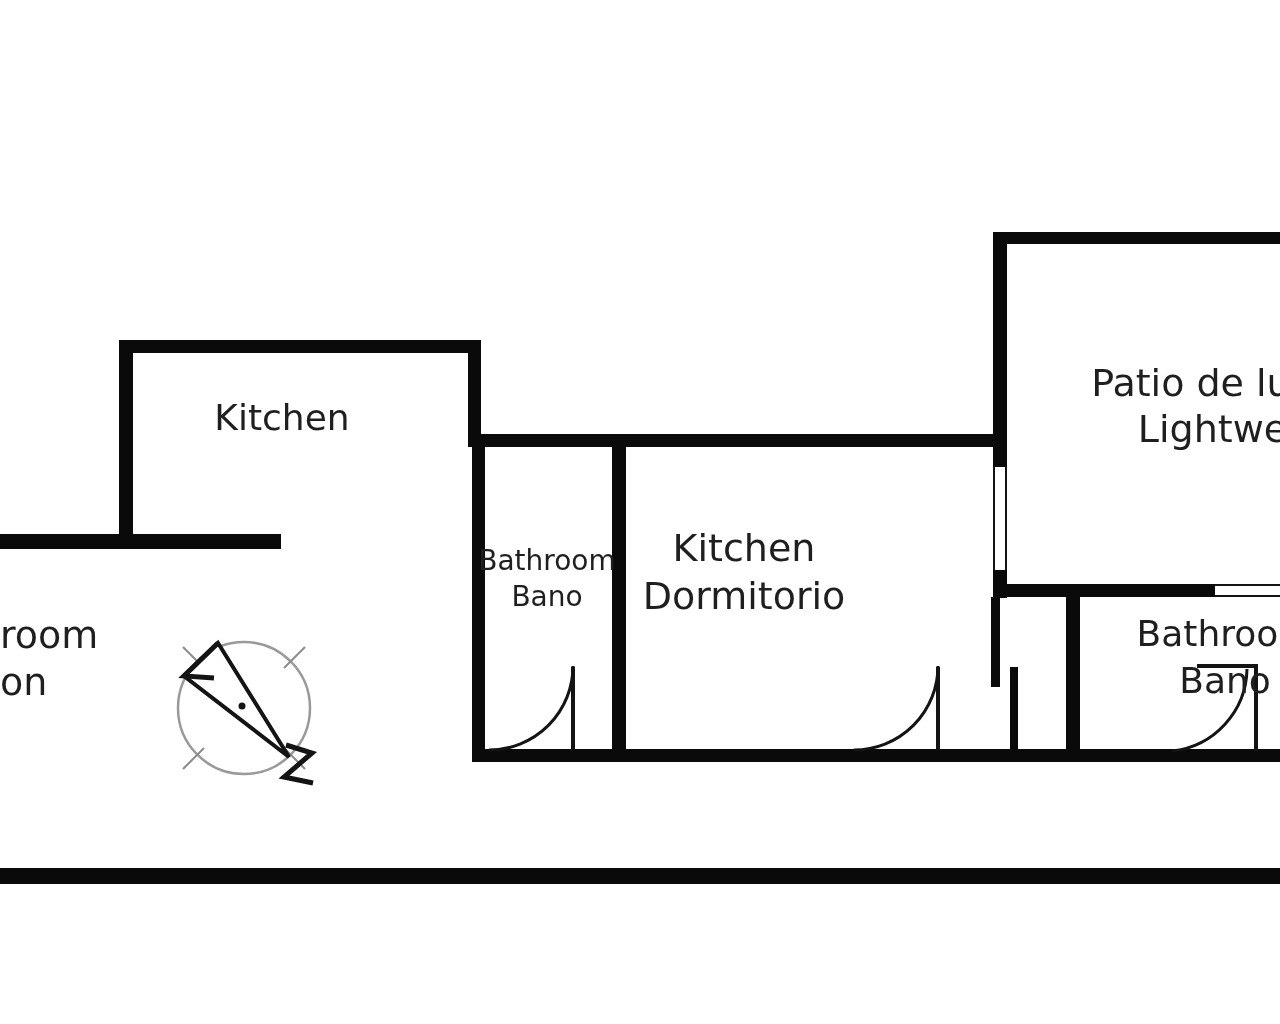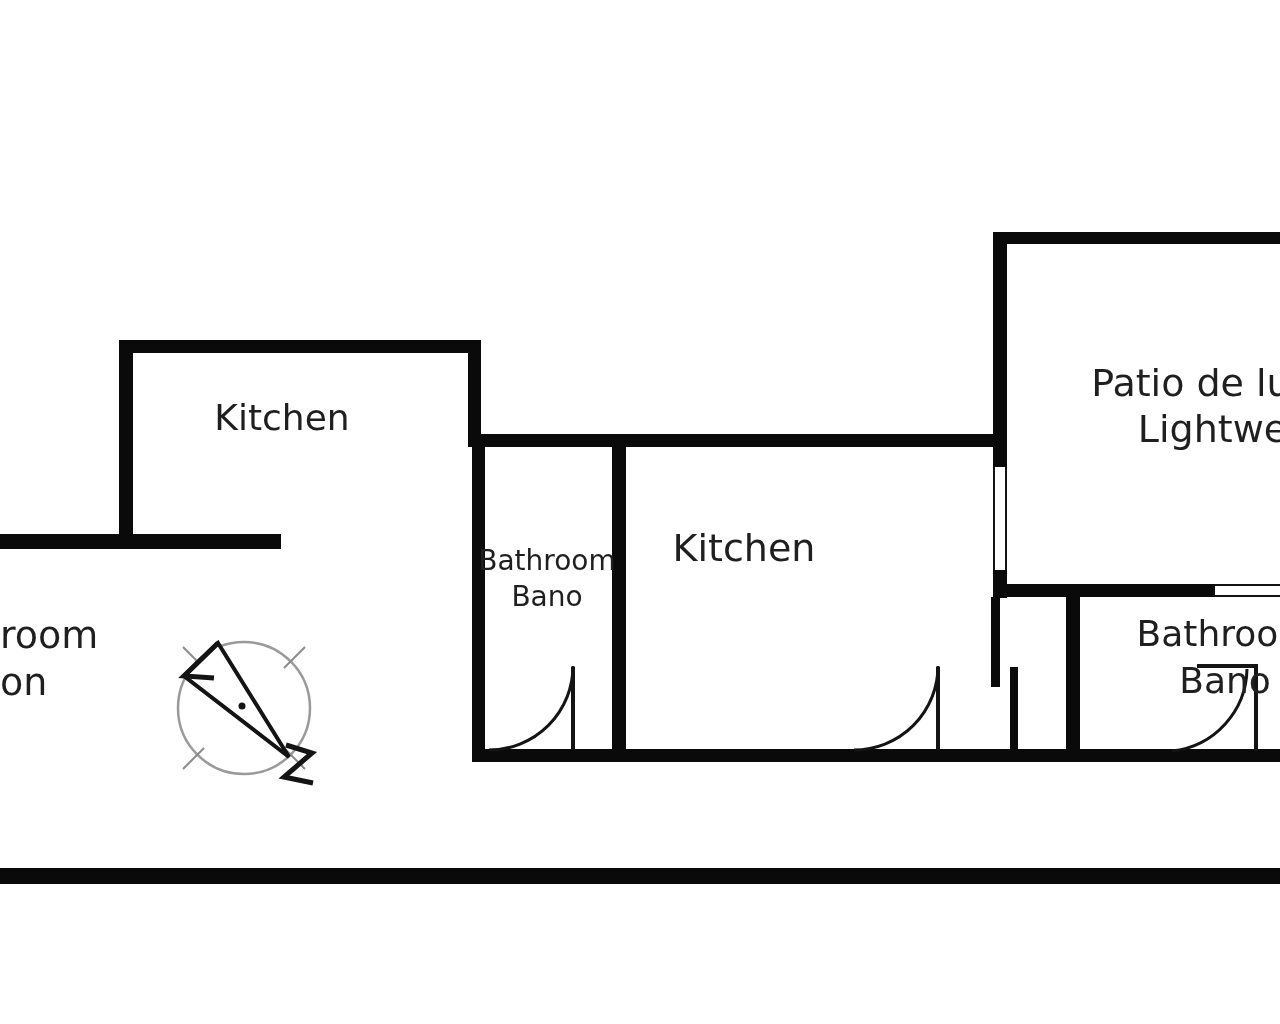--- a/index.html
+++ b/index.html
@@ -85,20 +85,21 @@
   <div class="line">Kitchen</div>
 </div>
 
 <div class="label" style="left:462px;top:543px;width:170px;font-size:28px;line-height:36px">
   <div class="line">Bathroom</div>
   <div class="line">Bano</div>
 </div>
 
 <div class="label" style="left:594px;top:524px;width:300px;font-size:38px;line-height:48px">
   <div class="line">Kitchen</div>
+  <div class="line">Dormitorio</div>
 </div>
 
 <div class="label" style="left:1073px;top:360px;width:300px;font-size:38px;line-height:46px">
   <div class="line">Patio de luces</div>
   <div class="line">Lightwell</div>
 </div>
 
 <div class="label" style="left:1075px;top:610px;width:300px;font-size:36px;line-height:47px">
   <div class="line">Bathroom</div>
   <div class="line">Bano</div>

